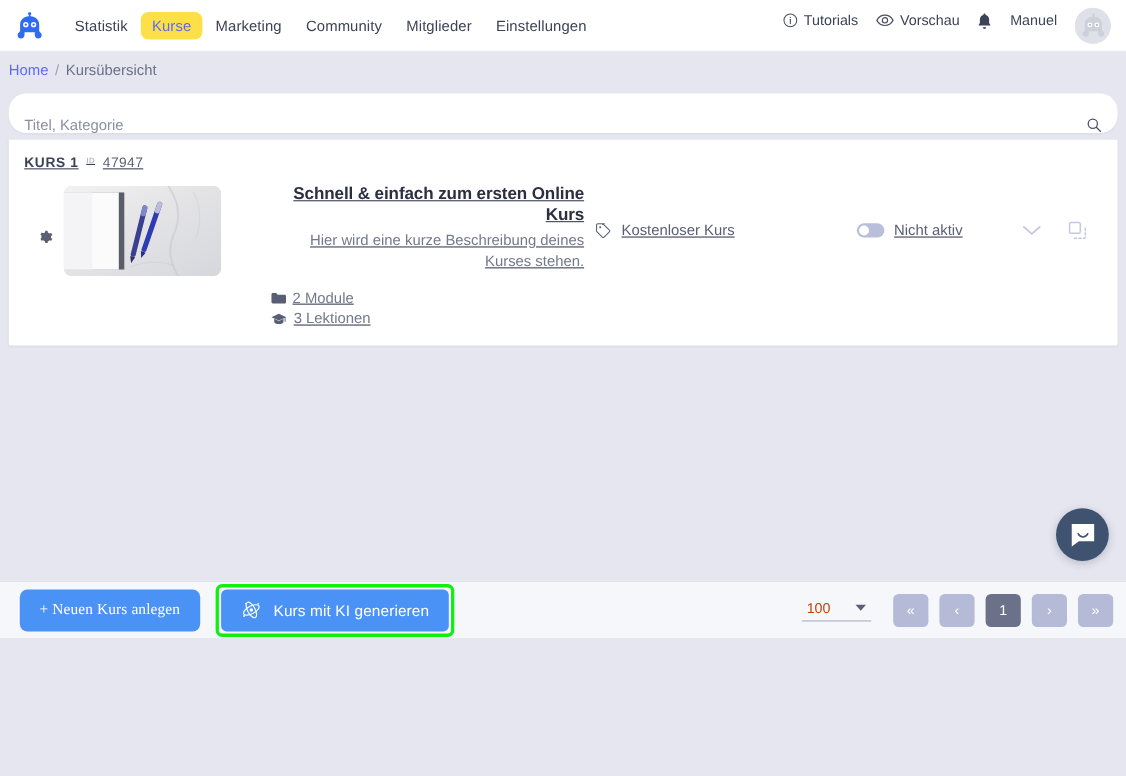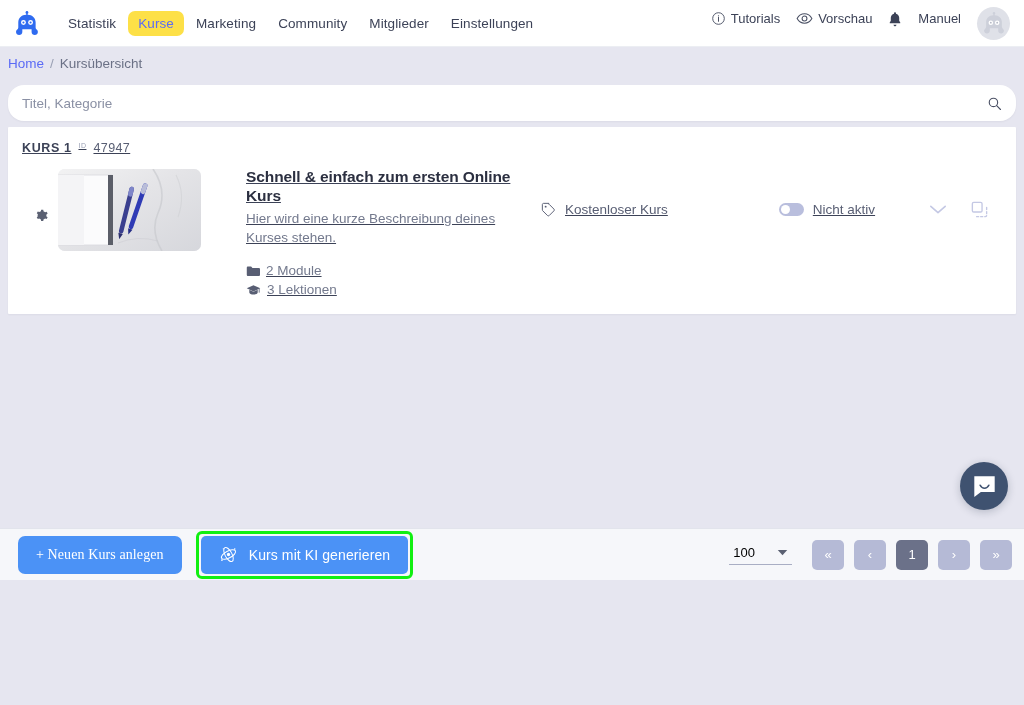--- a/index.html
+++ b/index.html
@@ -111,21 +111,21 @@
   .bc-sep { color: #9aa0b4; }
   .bc-current { color: #6b7186; }
 
   
   .search-wrap {
     margin: 6px 8px 0 8px;
     height: 36px;
     background: #ffffff;
     border-radius: 16px;
     display: flex;
-    align-items: center;
+    align-items: flex-end;
     padding: 0 14px;
     box-shadow: 0 1px 2px rgba(30,35,60,.05);
   }
   .search-input {
     flex: 1;
     border: none;
     outline: none;
     font-size: 13.5px;
     font-family: "Liberation Sans", sans-serif;
     color: #3c4257;
@@ -165,20 +165,21 @@
   .kurs-id-val {
     font-size: 12.5px;
     color: #585e73;
     letter-spacing: .4px;
   }
 
   .course-row {
     display: flex;
     align-items: flex-start;
     padding: 6px 14px 0 14px;
+    text-align: right;
   }
 
   .gear-cell {
     width: 36px;
     flex: 0 0 36px;
     display: flex;
     align-items: center;
     justify-content: center;
     padding-top: 42px;
   }
@@ -357,21 +358,21 @@
 
   .perpage {
     display: flex;
     align-items: center;
     gap: 22px;
     border-bottom: 1px solid #a9aec4;
     padding: 0 4px 4px 4px;
     margin-right: 10px;
     cursor: pointer;
   }
-  .perpage-val { font-size: 13px; color: #000000; }
+  .perpage-val { font-size: 13px; color: #c2410c; }
 
   .pg-btn {
     width: 32px;
     height: 30px;
     border-radius: 5px;
     background: #b5bad6;
     color: #ffffff;
     display: flex;
     align-items: center;
     justify-content: center;

